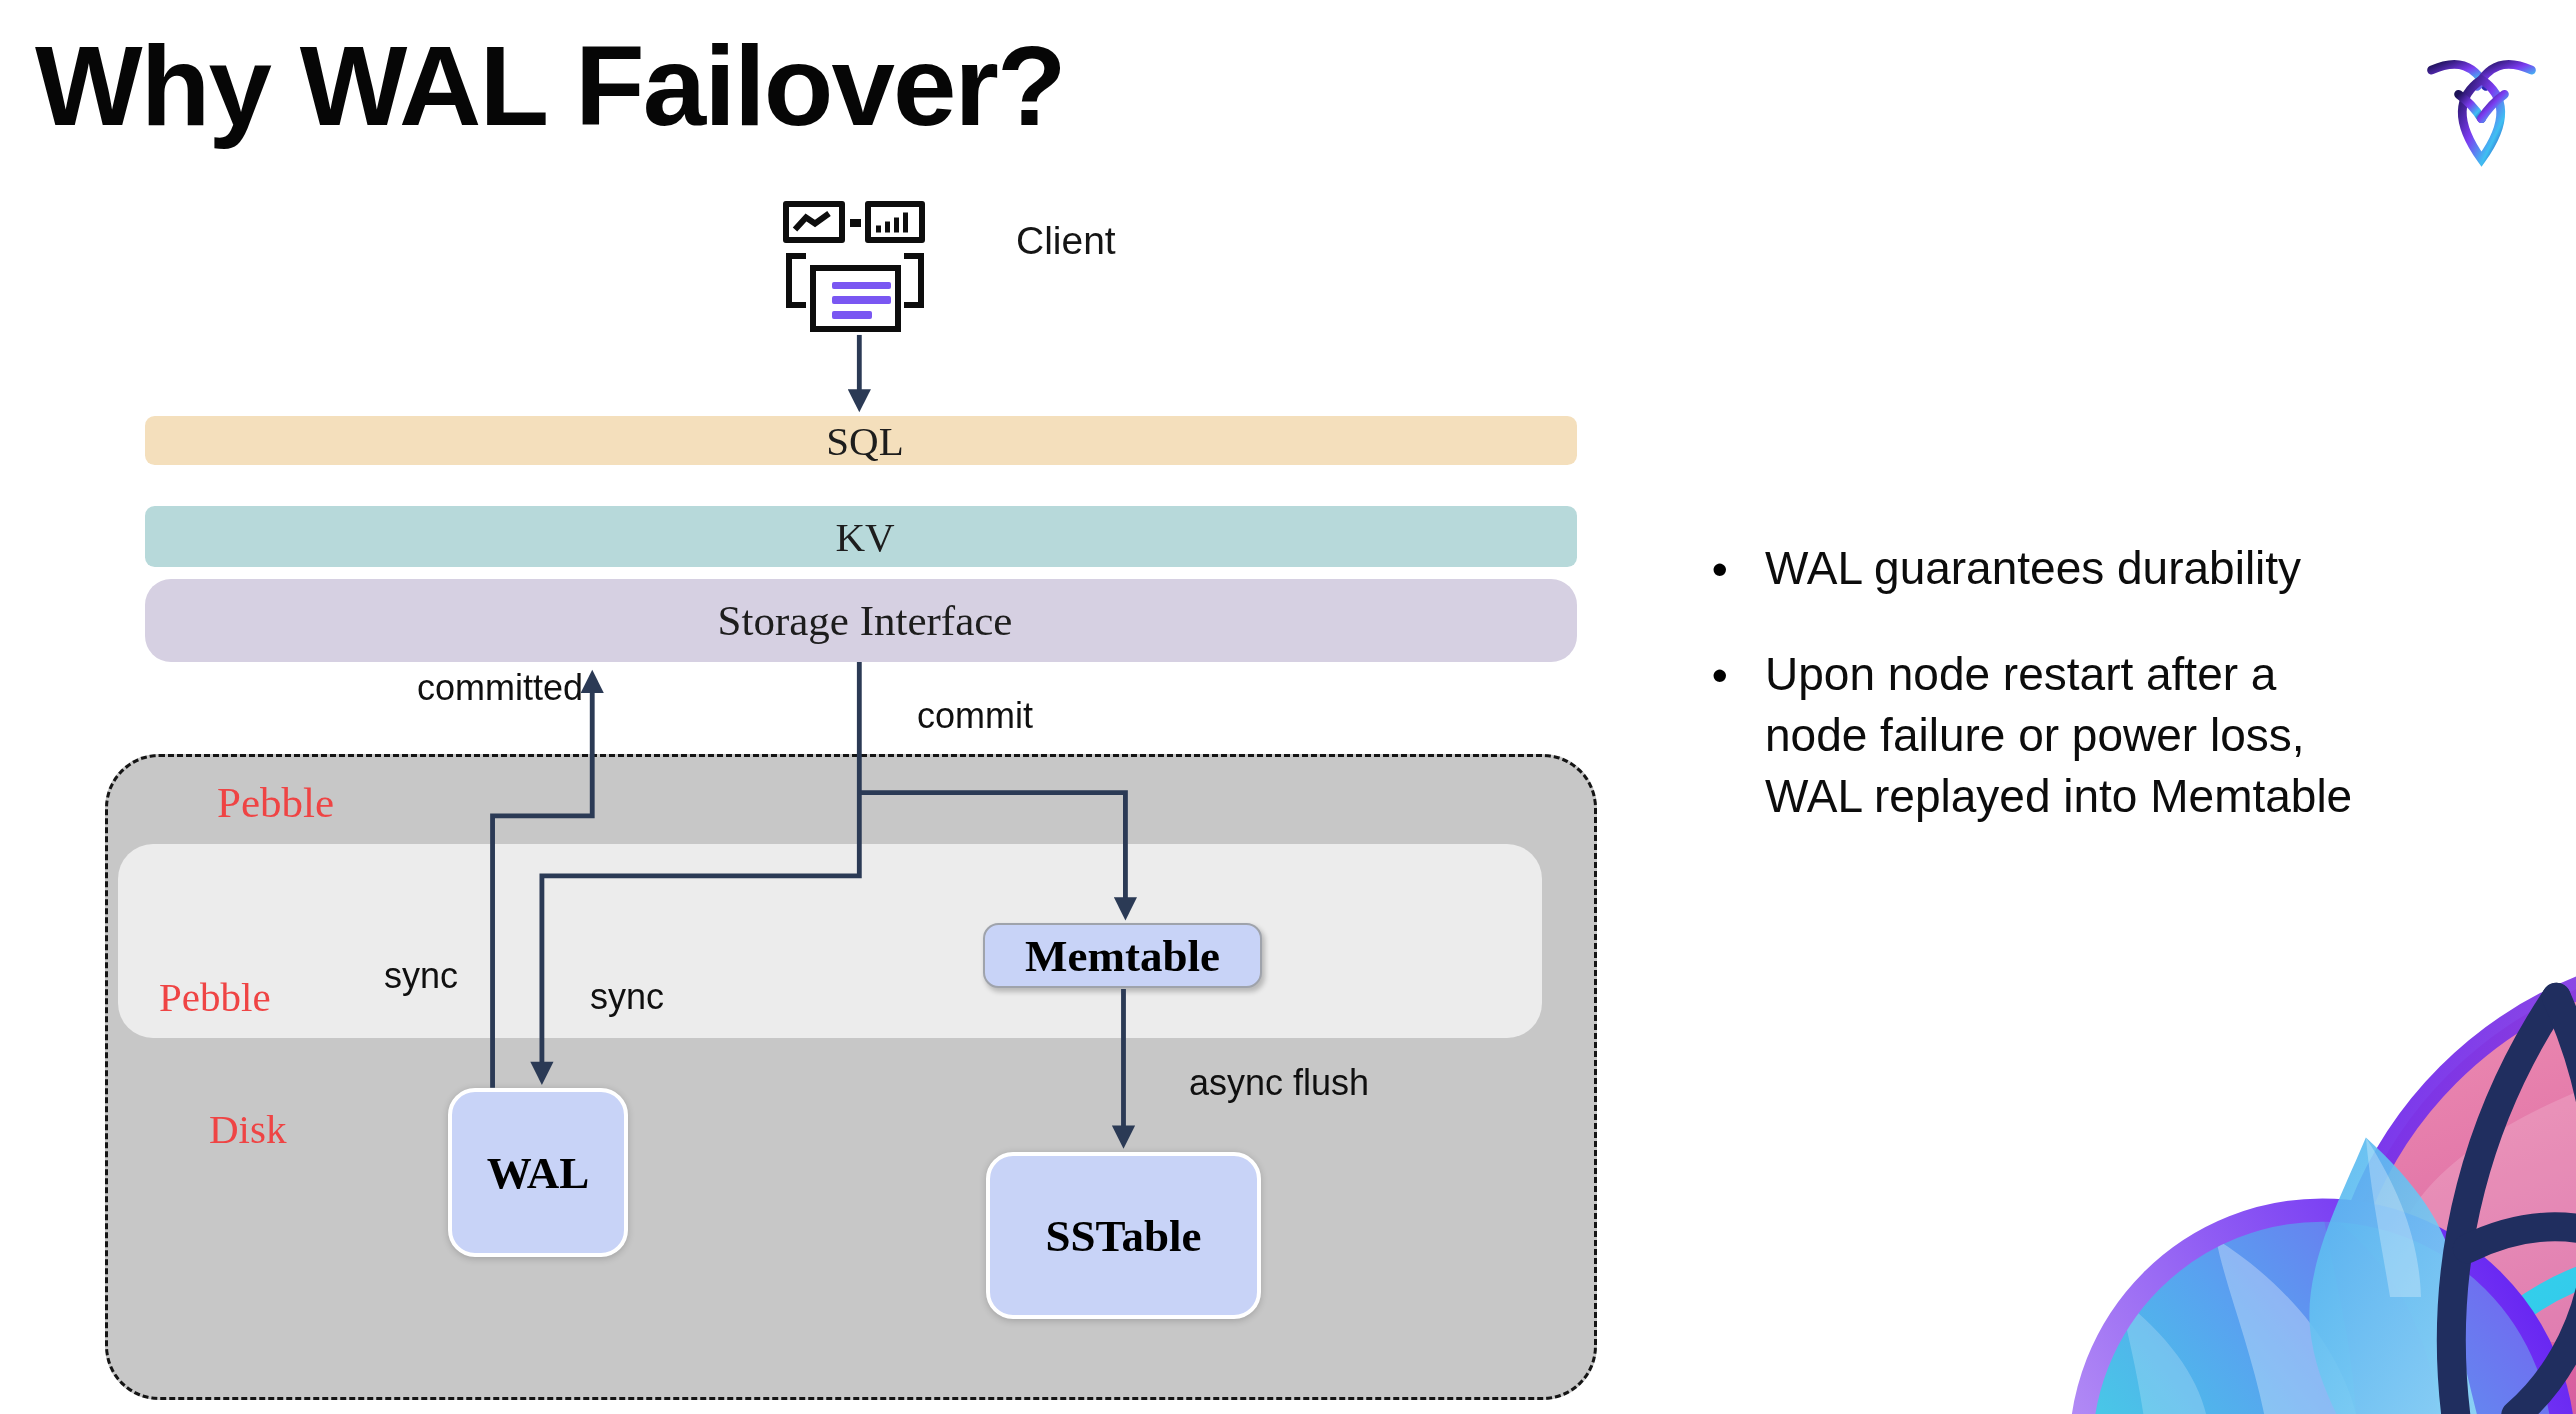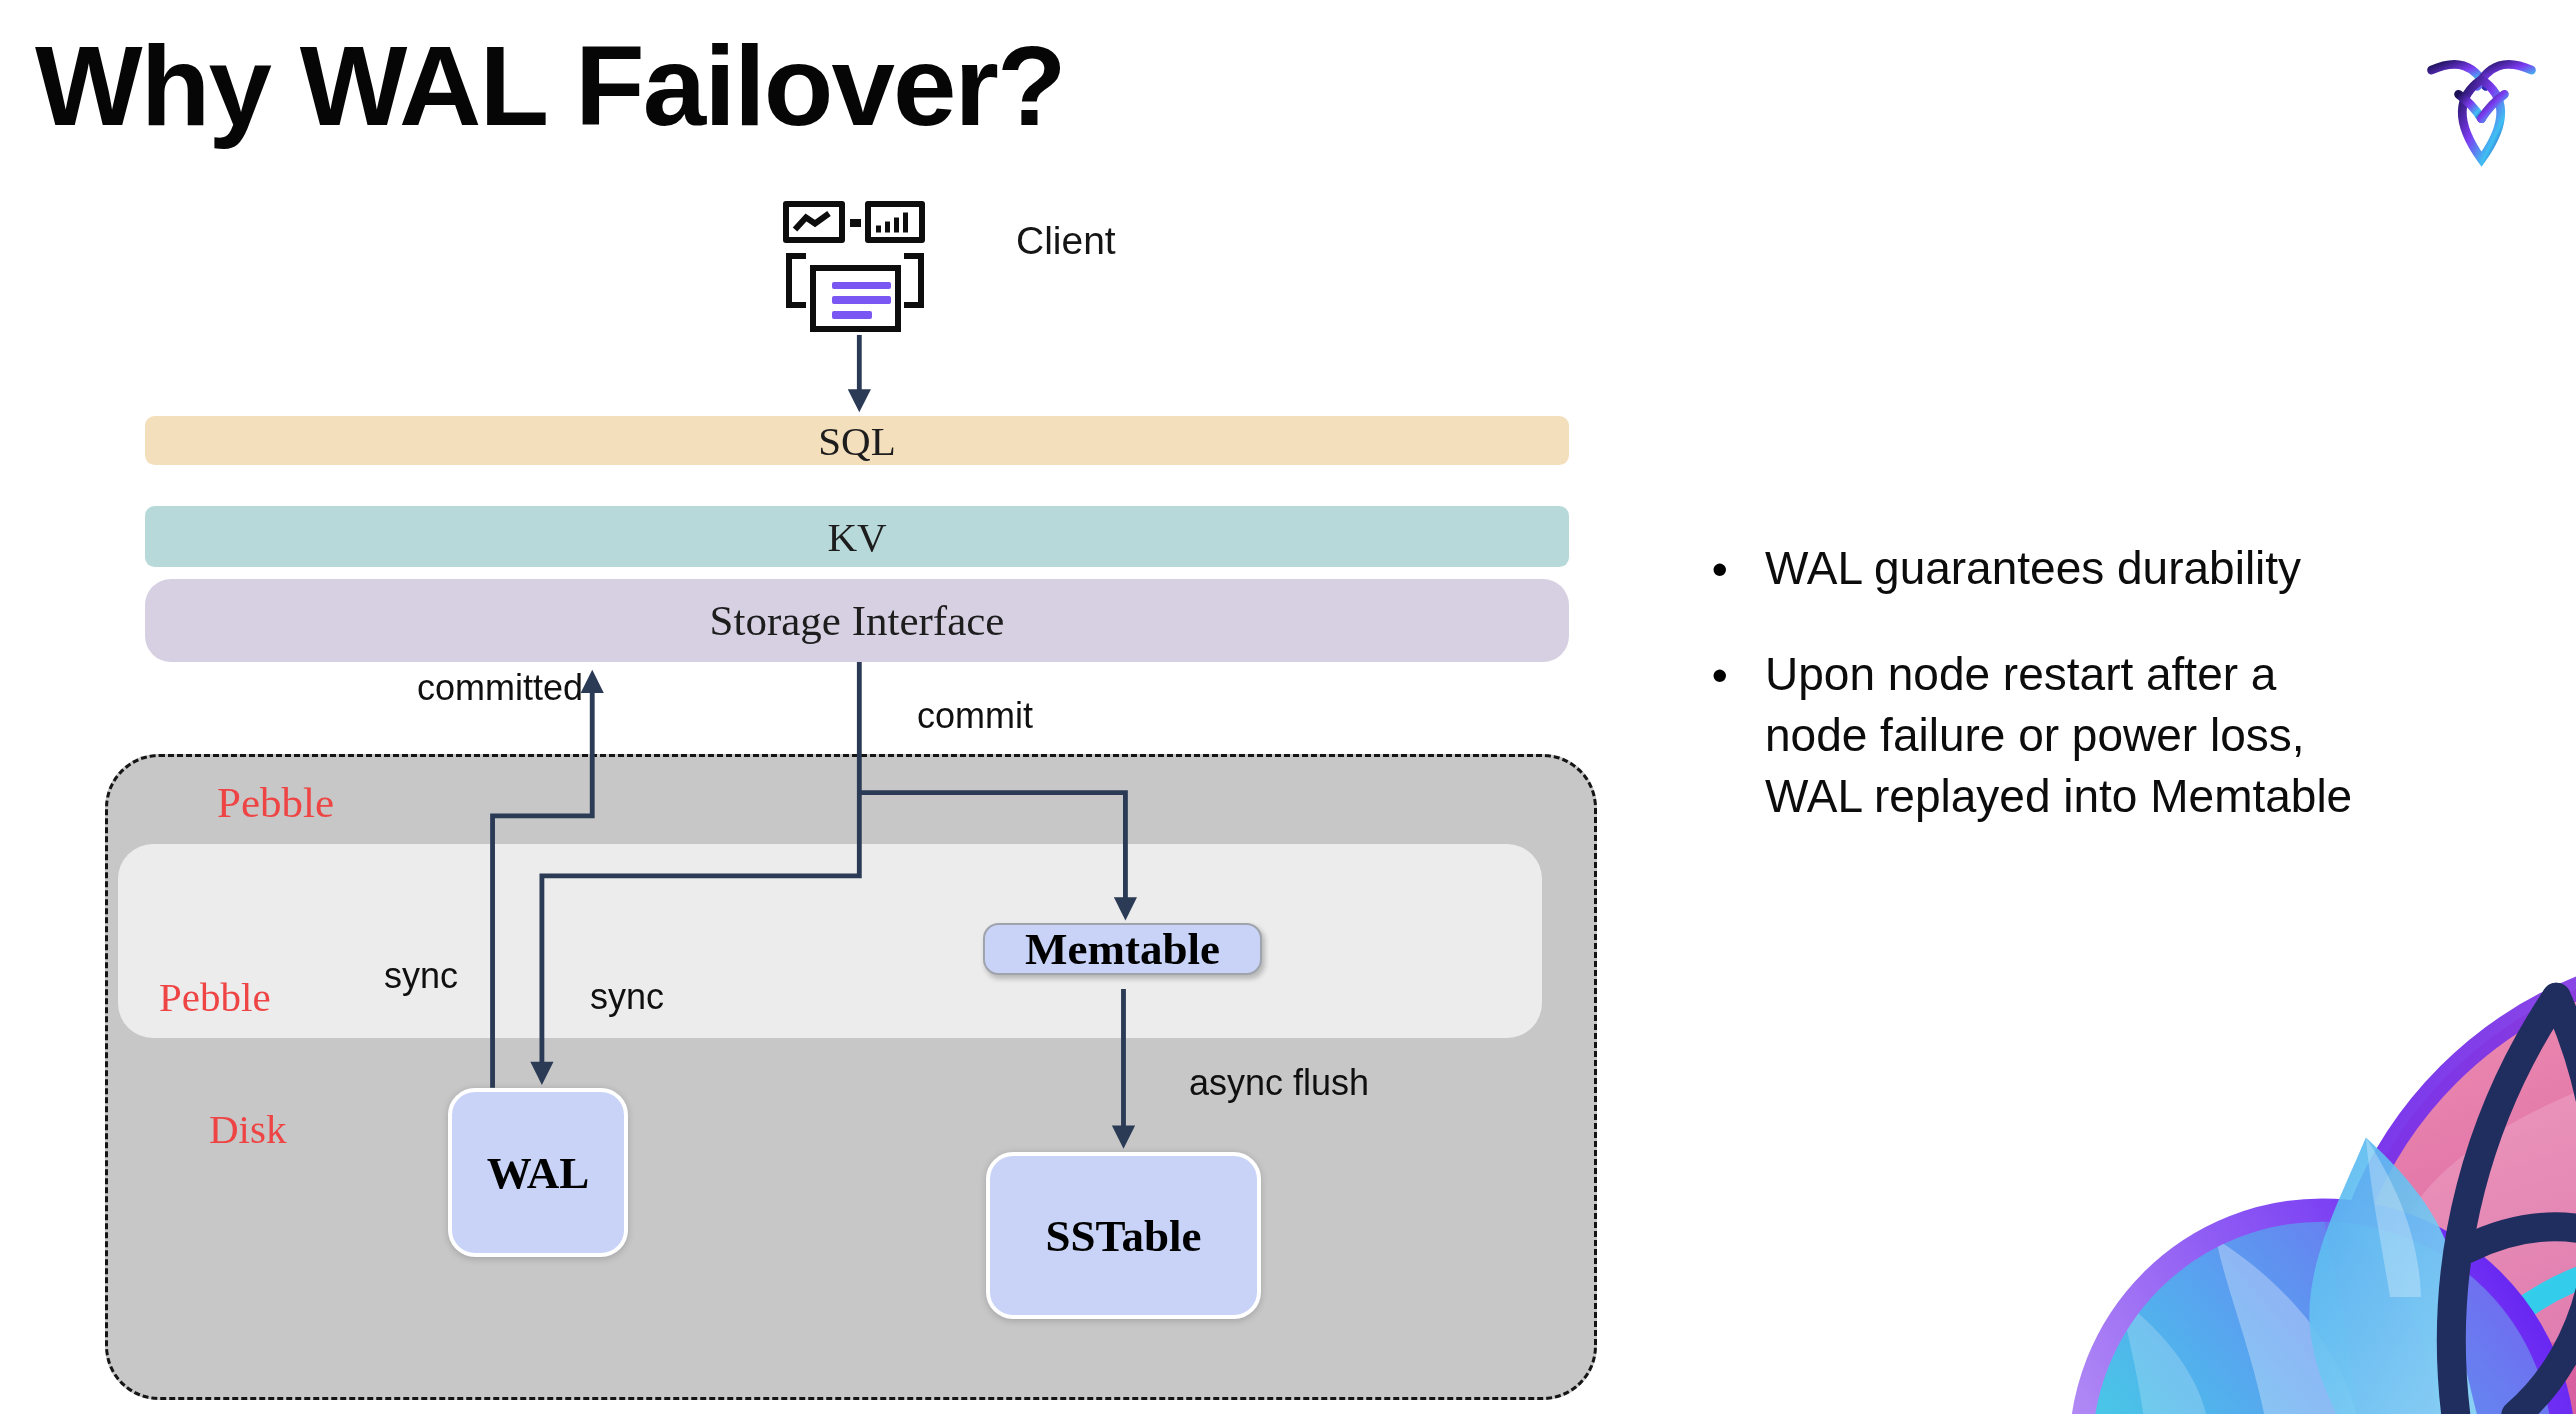--- a/index.html
+++ b/index.html
@@ -19,41 +19,41 @@
   .icon-dash{background:#0d0d0d;}
   .bracket-l{border-left:6.8px solid #0d0d0d;border-top:6.8px solid #0d0d0d;border-bottom:6.8px solid #0d0d0d;}
   .bracket-r{border-right:6.8px solid #0d0d0d;border-top:6.8px solid #0d0d0d;border-bottom:6.8px solid #0d0d0d;}
   .doc-frame{border:6.8px solid #0d0d0d;background:#fff;}
   .doc-line{position:absolute;height:7.7px;background:#7a57f2;border-radius:1.9px;}
   .client-label{position:absolute;left:1016px;top:219px;font-size:39px;color:#151515;}
 
   
   .layer{position:absolute;left:145px;width:1424px;border-radius:9.7px;
          display:flex;align-items:center;justify-content:center;
-         font-family:"Liberation Serif",serif;font-size:41px;color:#1d1d1d;}
+         font-family:"Liberation Serif",serif;font-size:41px;color:#1d1d1d;padding-left:8px;}
   .layer-sql{top:416px;height:49px;background:#f4dfbc;}
   .layer-kv{top:506px;height:61px;background:#b7d9da;}
   .layer-storage{top:579px;height:83px;background:#d6d0e2;font-size:43px;border-radius:26px;}
 
   
   .pebble{position:absolute;left:105px;top:754px;width:1492px;height:646px;box-sizing:border-box;
           background:#c7c7c7;border:3.9px dashed #151515;border-radius:54px;}
   .memory-band{position:absolute;left:118px;top:844px;width:1424px;height:194px;
                background:#ececec;border-radius:35px;}
   .zone-label{position:absolute;font-family:"Liberation Serif",serif;color:#ef4444;}
   .pebble-label{left:217px;top:778px;font-size:43px;}
   .memory-label{left:159px;top:973px;font-size:41px;}
   .disk-label{left:209px;top:1105px;font-size:41px;}
 
   
   .node{position:absolute;display:flex;align-items:center;justify-content:center;box-sizing:border-box;
         background:#c8d3f7;font-family:"Liberation Serif",serif;font-weight:bold;font-size:45px;color:#000;}
   .node-wal{left:448px;top:1088px;width:180px;height:169px;border:4.8px solid #fff;border-radius:27px;
             box-shadow:0 1.9px 7.7px rgba(0,0,0,.18);}
-  .node-memtable{left:983px;top:923px;width:279px;height:52px;border:2.9px solid #9fa3ab;border-radius:15.5px;
+  .node-memtable{left:983px;top:923px;width:279px;height:65px;border:2.9px solid #9fa3ab;border-radius:15.5px;
             box-shadow:2.9px 3.9px 5.8px rgba(0,0,0,.22);}
   .node-sstable{left:986px;top:1152px;width:275px;height:167px;border:4.8px solid #fff;border-radius:27px;
             box-shadow:0 1.9px 7.7px rgba(0,0,0,.18);}
 
   
   .edges{position:absolute;left:0;top:0;width:2576px;height:1415px;pointer-events:none;}
   .edge-label{position:absolute;transform:translateX(-50%);font-size:36px;color:#101010;line-height:1;}
 
   
   .bullets{position:absolute;left:1711px;top:538px;width:871px;}

